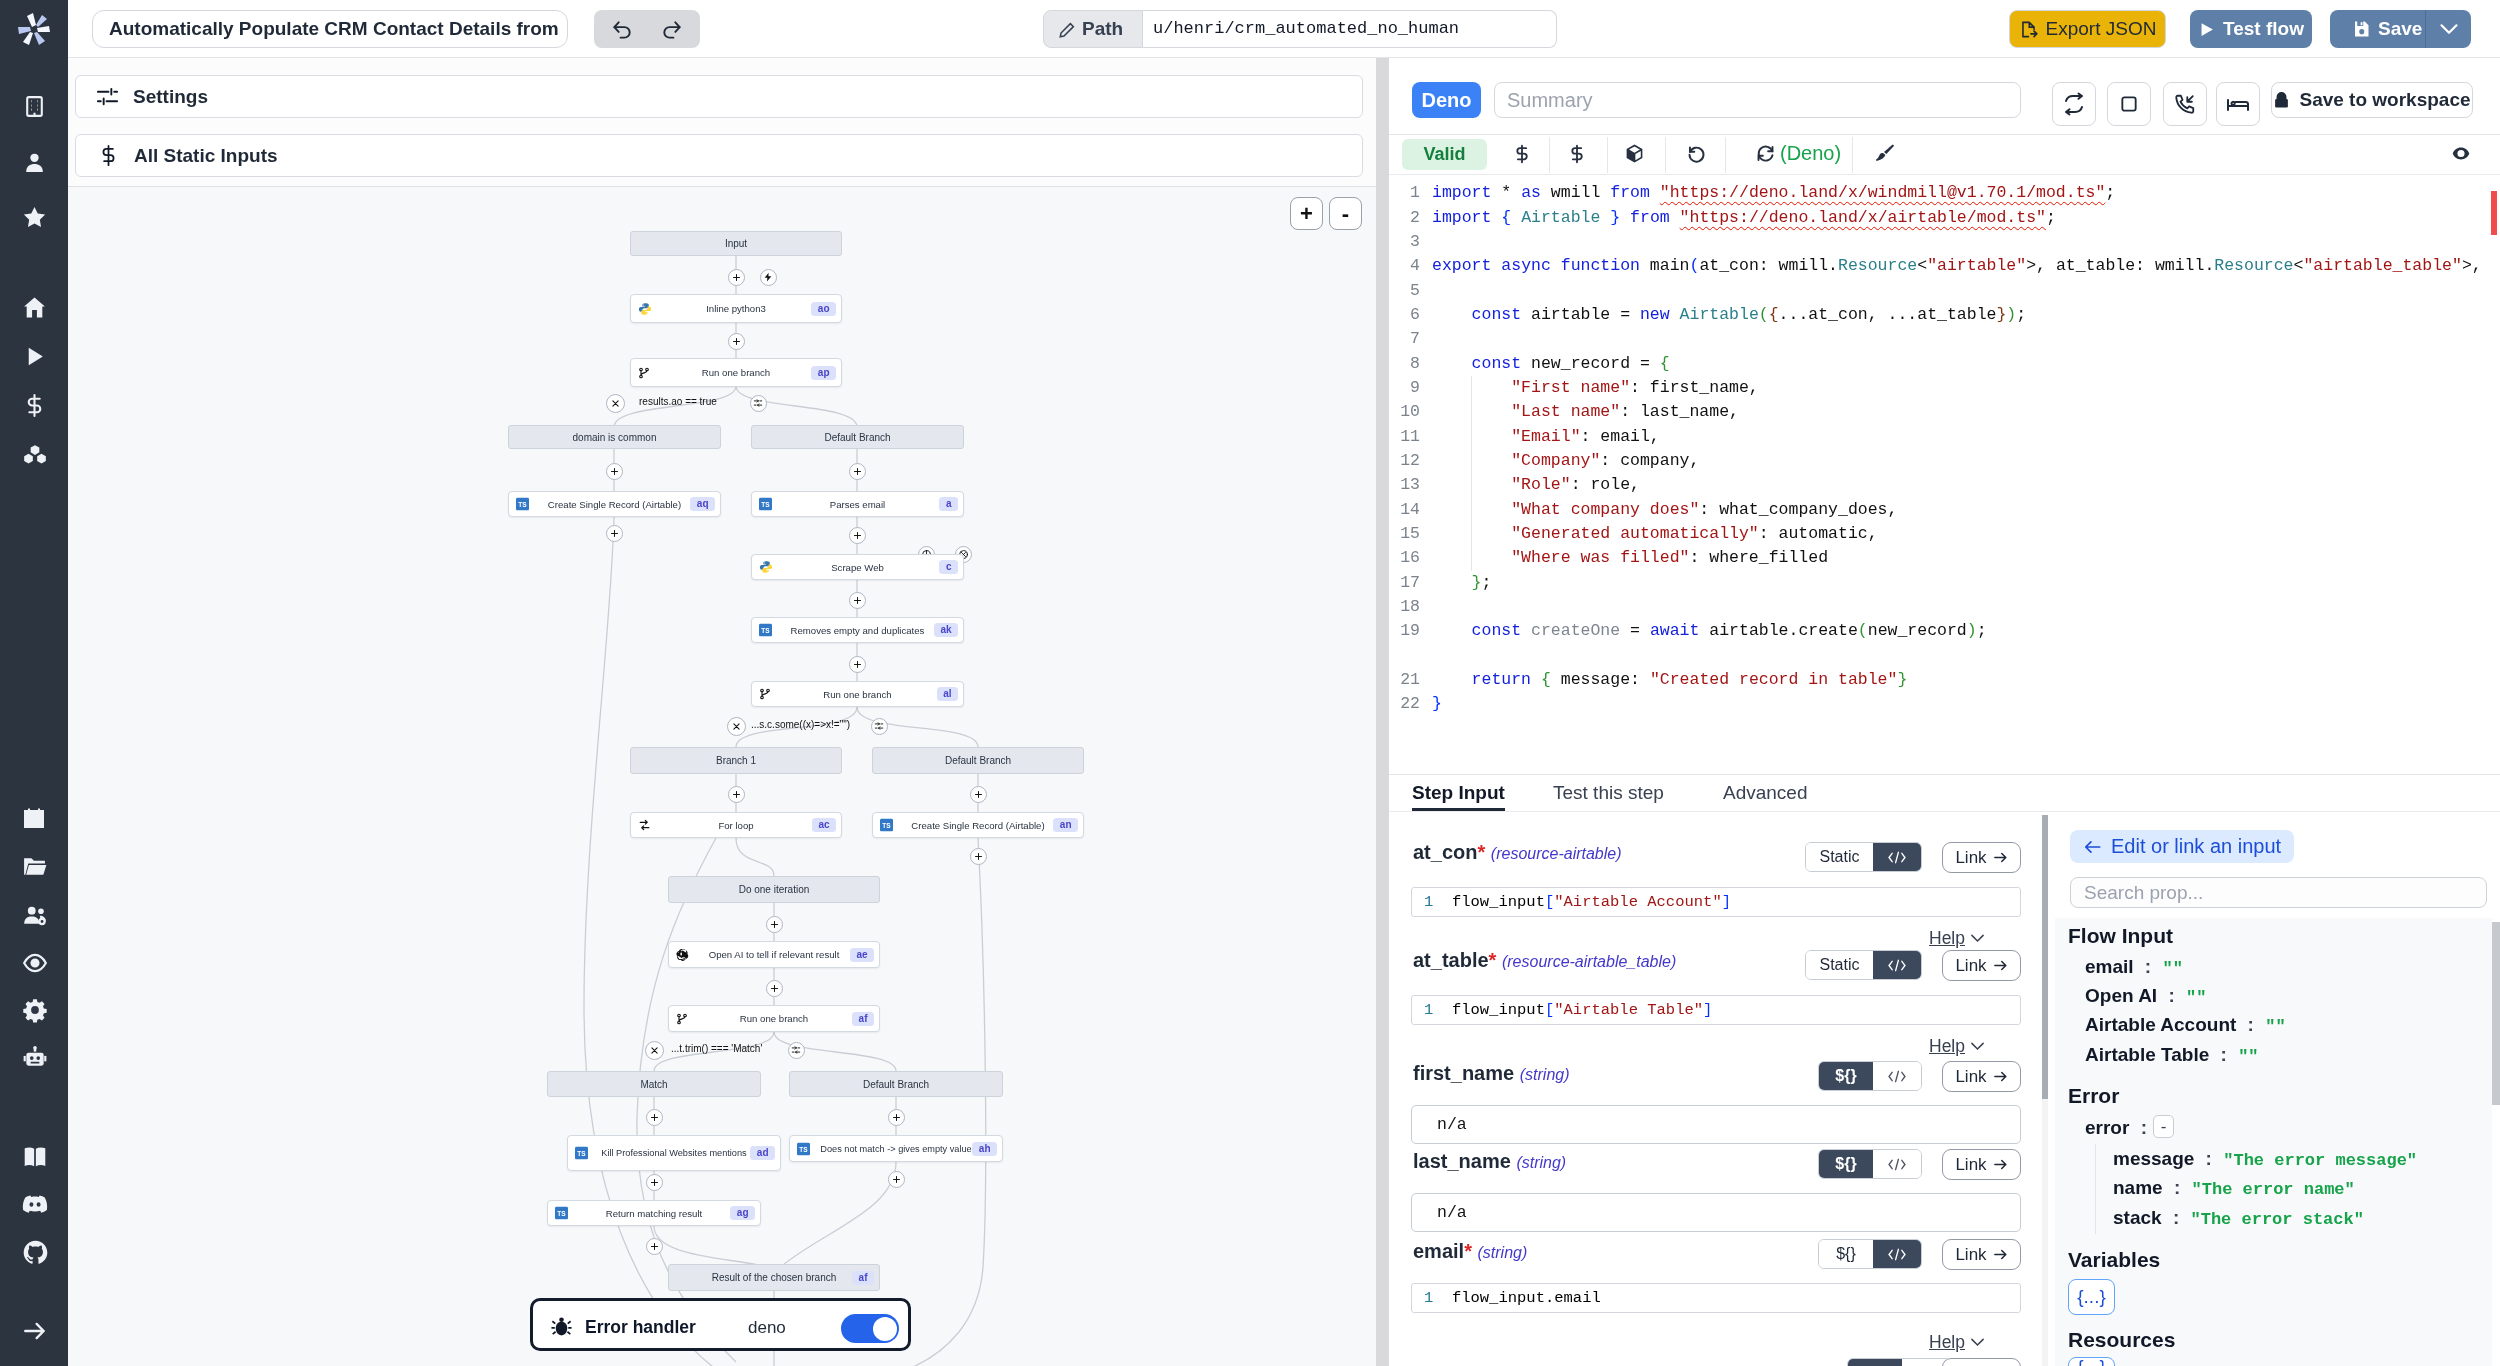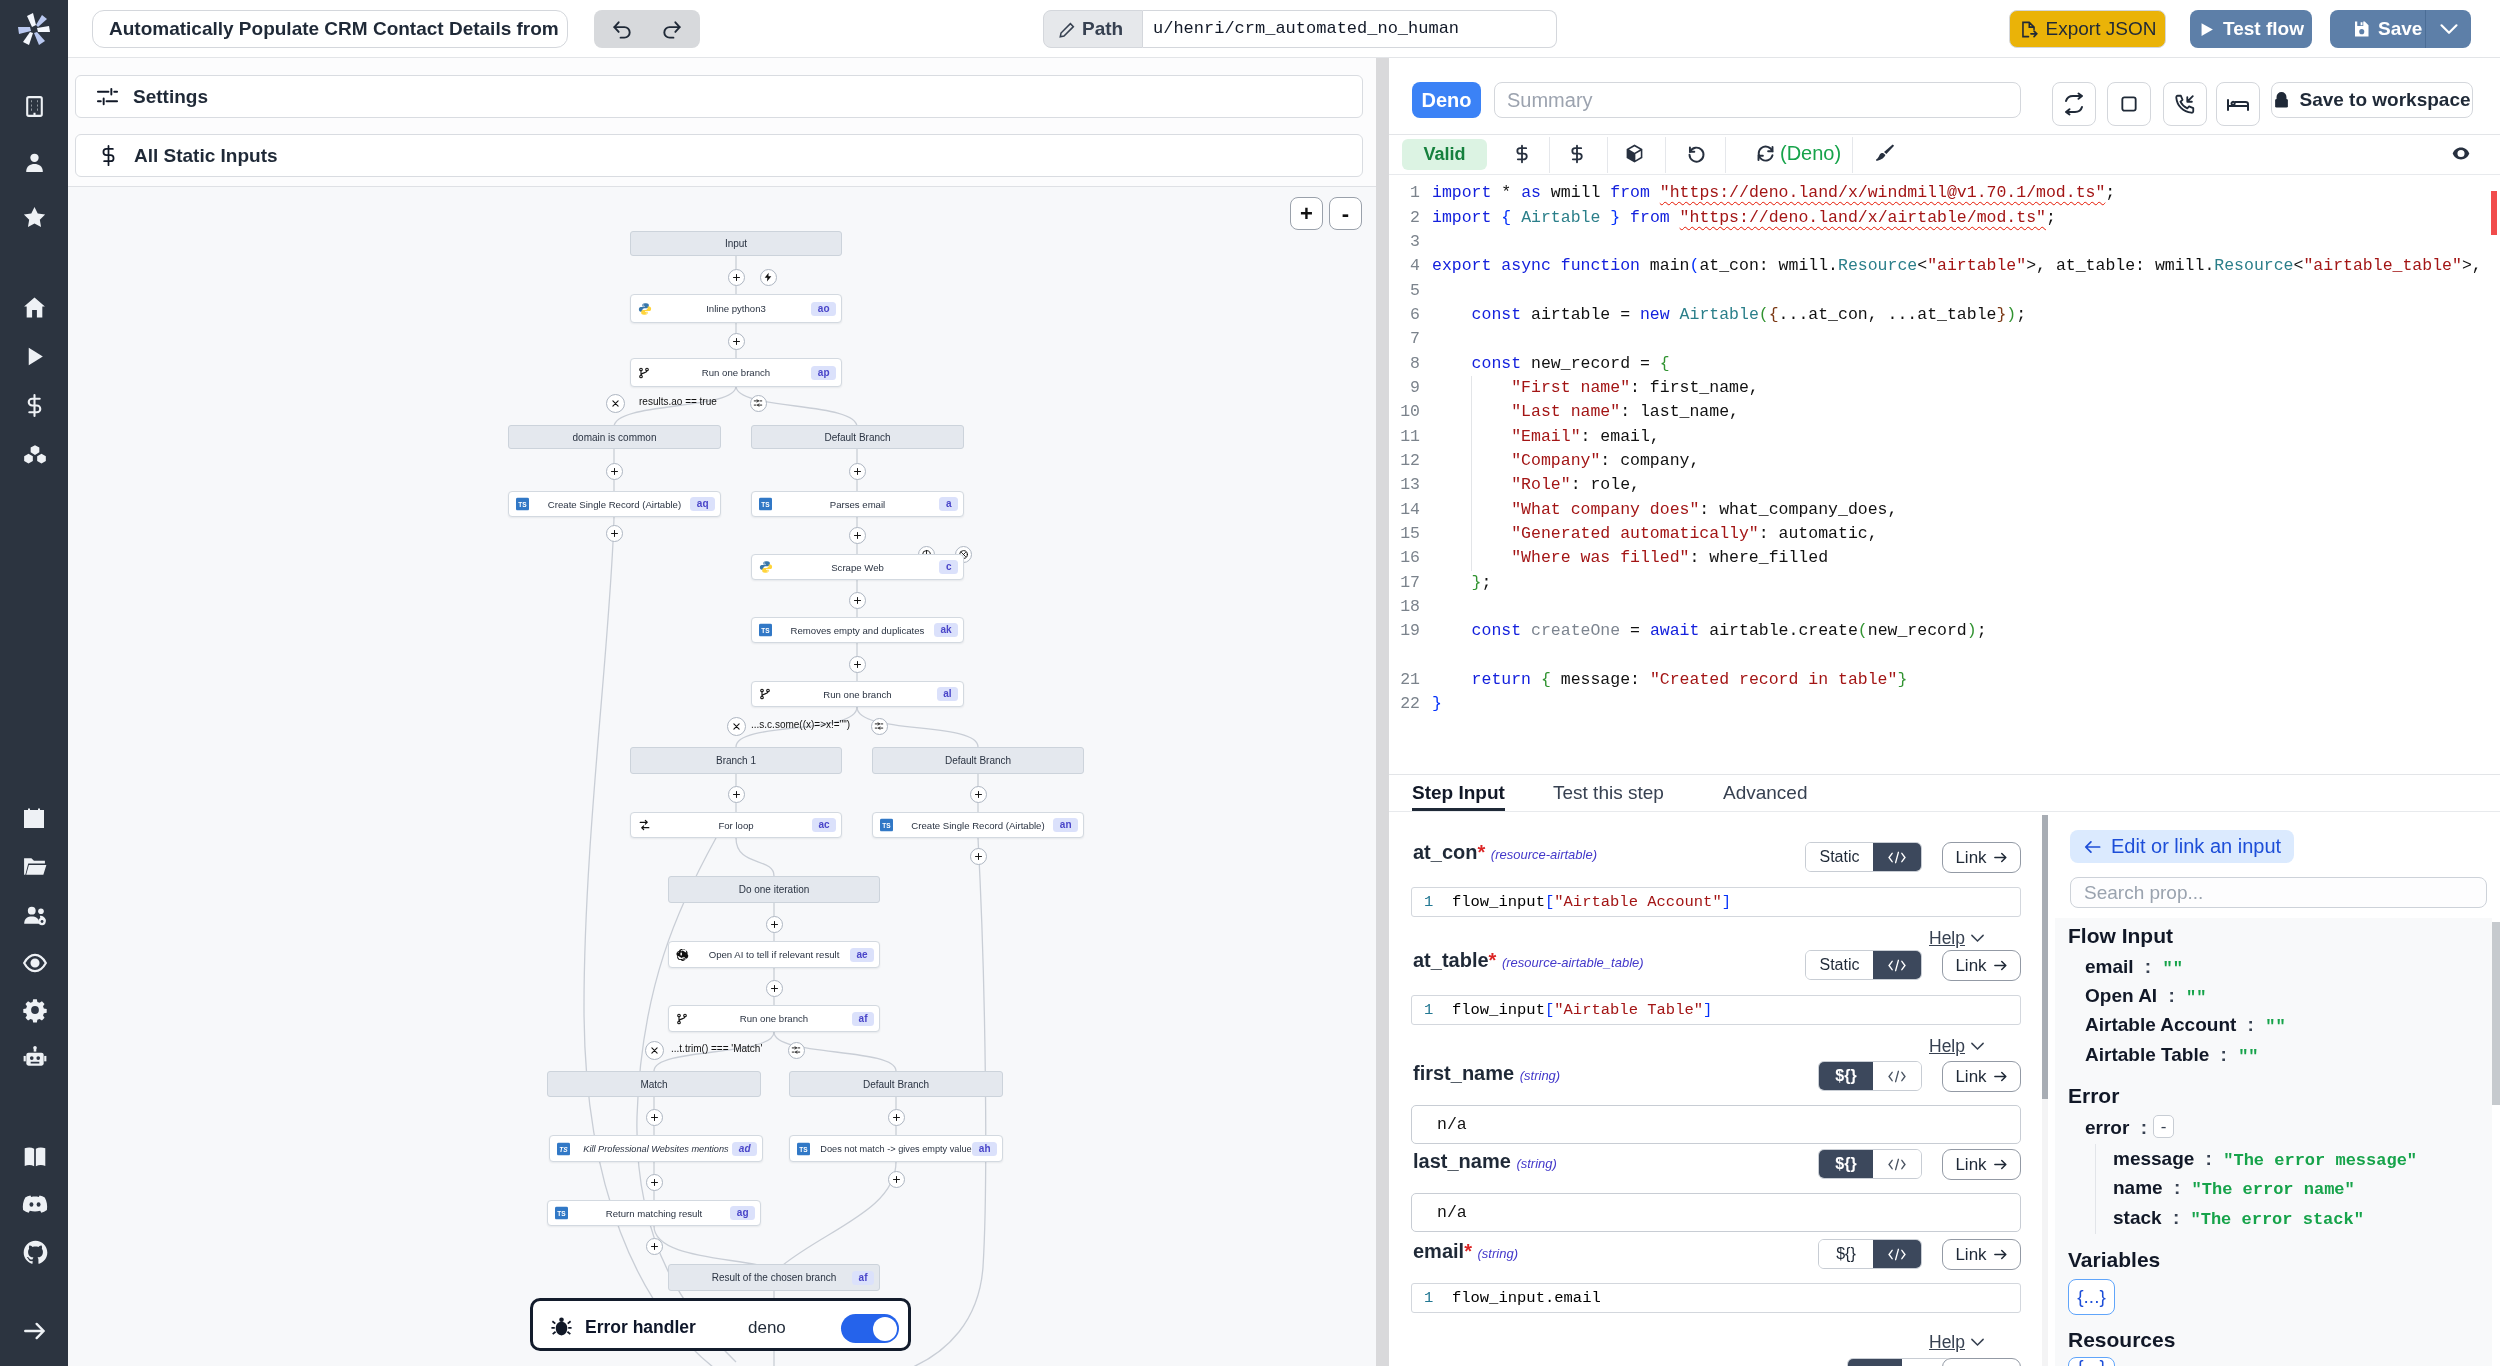--- a/index.html
+++ b/index.html
@@ -55,21 +55,21 @@
 .bg { color:#319331; }
 .bo { color:#7b3814; }
 .bb { color:#0431fa; }
 .gy { color:#7d8590; }
 
 
 #tabs { position:absolute; left:0; top:716px; width:1111px; height:38px; border-top:1px solid #e3e5e8; border-bottom:1px solid #e8eaed; background:#fff; }
 .tab { position:absolute; top:0; height:37px; line-height:37px; font-size:19px; }
 
 .flabel { position:absolute; font-size:20px; font-weight:bold; color:#1f2937; white-space:nowrap; }
-.flabel .typ { font-weight:normal; font-style:italic; color:#4338ca; font-size:13px; }
+.flabel .typ { font-weight:normal; font-style:italic; color:#4338ca; font-size:16px; }
 .flabel .req { color:#dc2626; }
 .seg { position:absolute; height:30px; border-radius:6px; display:flex; overflow:hidden; border:1px solid #c8cdd4; }
 .seg .sg { height:100%; display:flex; align-items:center; justify-content:center; font-size:16px; }
 .sg-light { background:#fff; color:#1f2937; }
 .sg-dark { background:#3c485c; color:#fff; }
 .linkbtn { position:absolute; width:79px; height:31px; background:#fff; border:1px solid #939aa5; border-radius:9px; font-size:17px; color:#1f2937; display:flex; align-items:center; justify-content:center; gap:6px; }
 .miniedit { position:absolute; left:22px; width:610px; height:30px; background:#fff; border:1px solid #d3d7dd; border-radius:3px; font-family:"Liberation Mono",monospace; font-size:15.5px; line-height:28px; white-space:pre; }
 .miniedit .mn { color:#237893; padding-left:12px; }
 .nabox { position:absolute; left:22px; width:610px; height:39px; background:#fff; border:1px solid #c8cdd4; border-radius:5px; font-family:"Liberation Mono",monospace; font-size:16.5px; line-height:37px; padding-left:25px; color:#111; }
 .helpl { position:absolute; font-size:17.5px; color:#374151; }
@@ -511,21 +511,21 @@
       <div class="pcirc" style="left:577.5px;top:921.5px;">
           <svg width="9" height="9" viewBox="0 0 24 24" fill="none" stroke="#111" stroke-width="2.6" stroke-linecap="round">
             <path d="M12 4 V20 M4 12 H20"></path>
           </svg>
         </div>
       <div class="pcirc" style="left:819.5px;top:921.5px;">
           <svg width="9" height="9" viewBox="0 0 24 24" fill="none" stroke="#111" stroke-width="2.6" stroke-linecap="round">
             <path d="M12 4 V20 M4 12 H20"></path>
           </svg>
         </div>
-      <div class="wnode" style="left:481px;top:948px;width:214px;height:27px;font-style:italic;">
+      <div class="wnode" style="left:499px;top:948px;width:214px;height:36px;">
           <span class="nic">
             <svg width="13" height="13" viewBox="0 0 24 24">
               <rect width="24" height="24" rx="3" fill="#3178c6"></rect>
               <text x="12" y="17.5" text-anchor="middle" font-size="12" font-weight="bold" fill="#fff" font-family="Liberation Sans">TS</text>
             </svg>
           </span>
           <span style="font-size:9.2px">Kill Professional Websites mentions</span>
           <span class="bdg">ad</span>
         </div>
       <div class="wnode" style="left:721px;top:948px;width:214px;height:27px;">

